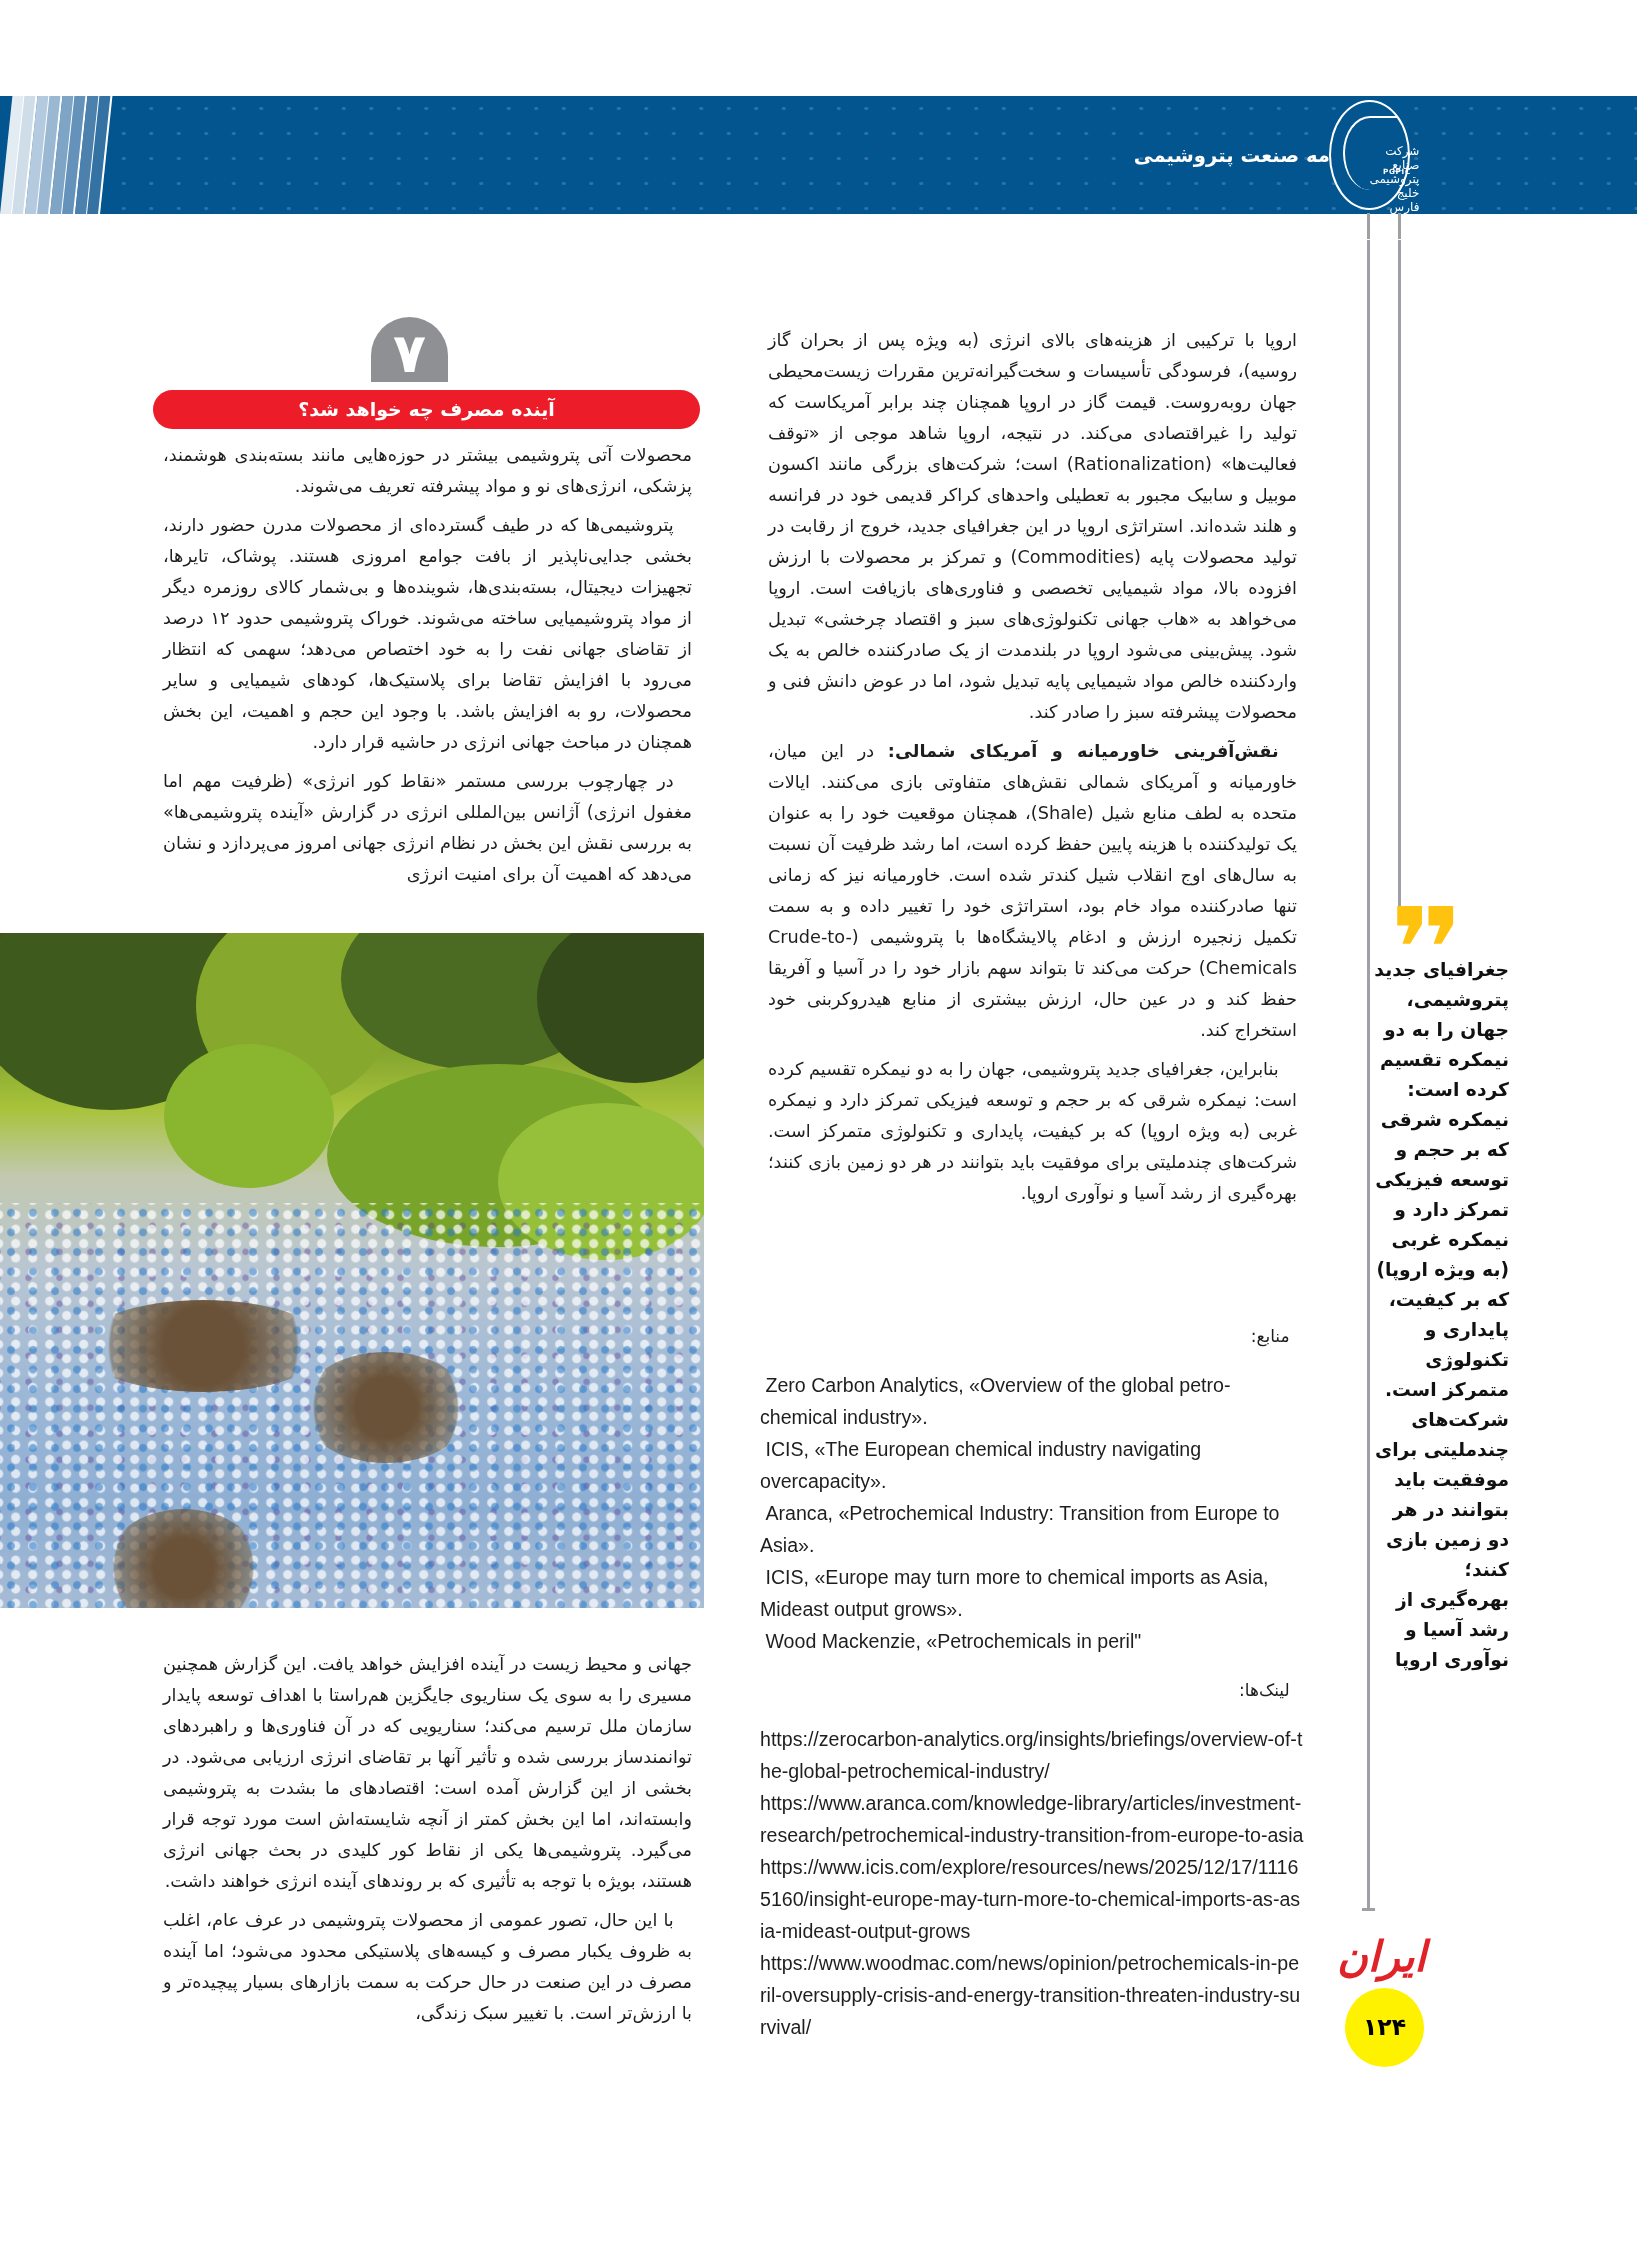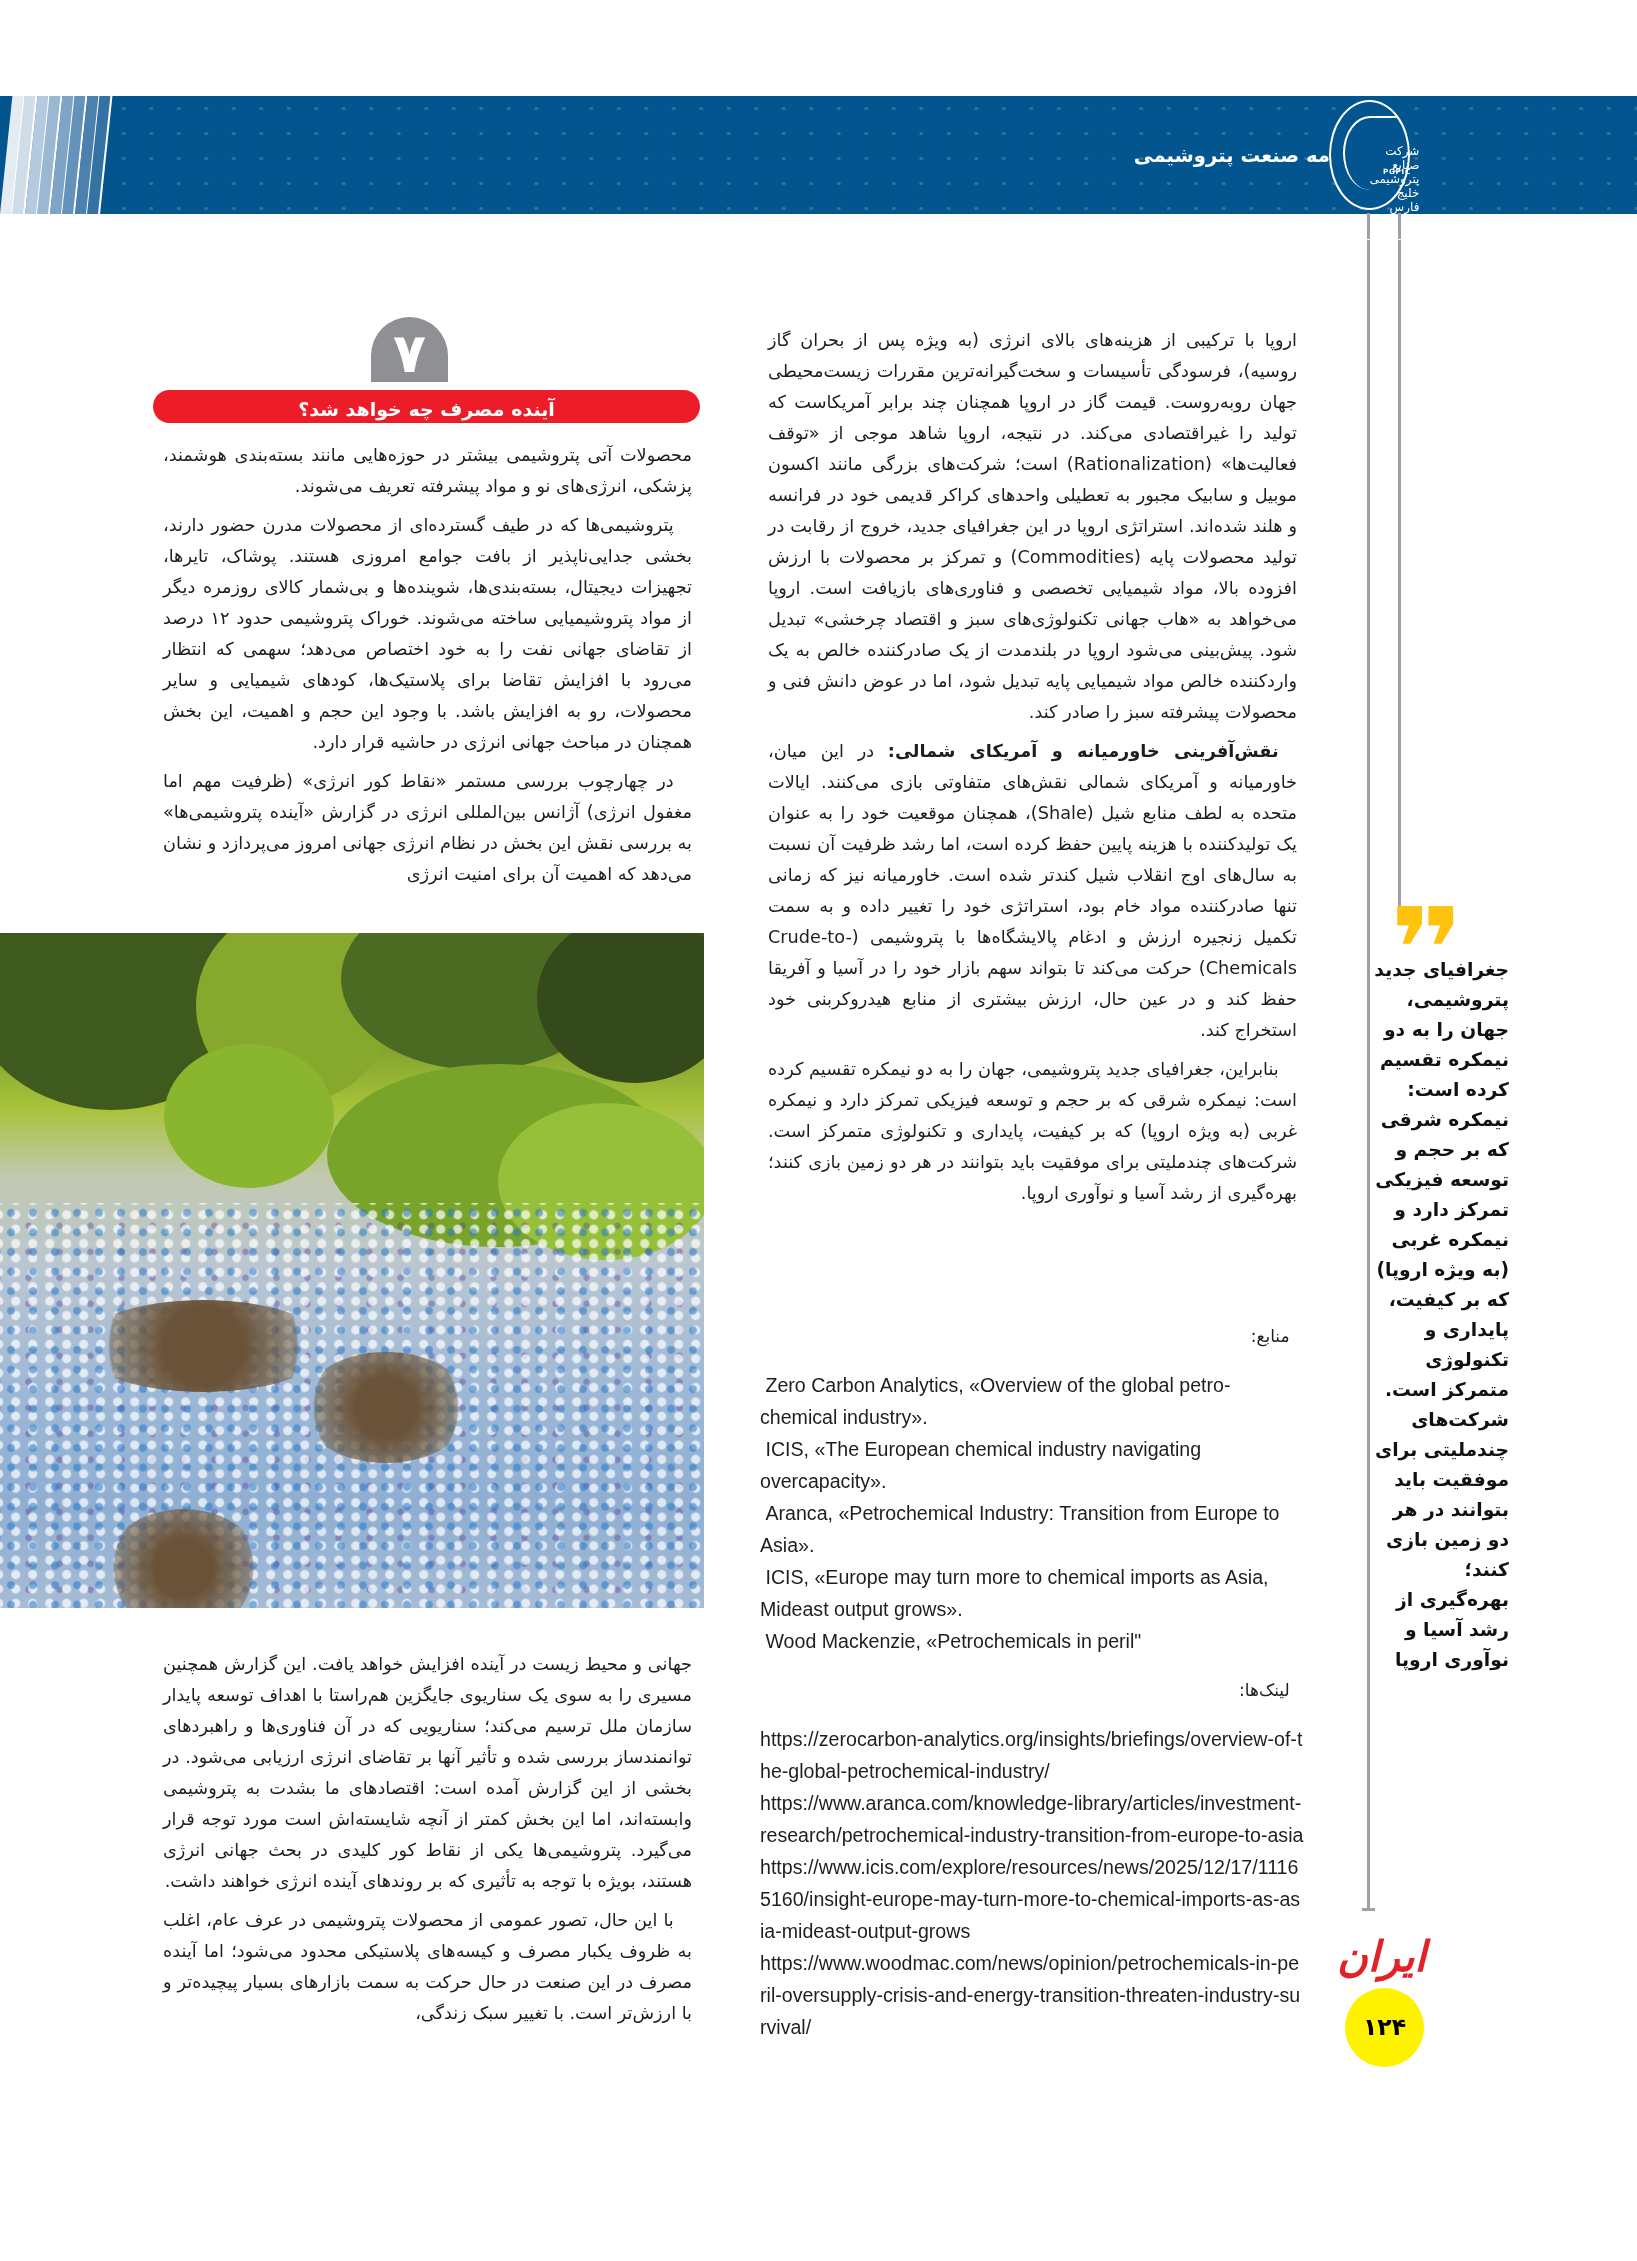--- a/index.html
+++ b/index.html
@@ -57,21 +57,21 @@
   .col p.indent { text-indent: 18.3px; }
   .col .bold { font-weight: bold; }
 
   
   .sec-num {
     position: absolute; left: 371px; top: 317px; width: 77px; height: 65px;
     background: #8e9094; border-radius: 39px 39px 0 0;
     color: #fff; font-size: 54px; font-weight: bold; text-align: center; line-height: 73px;
   }
   .sec-bar {
-    position: absolute; left: 153px; top: 390px; width: 547px; height: 33px;
+    position: absolute; left: 153px; top: 390px; width: 547px; height: 39px;
     background: #ec1c28; border-radius: 19.6px;
     color: #fff; font-size: 19px; font-weight: bold; text-align: center; line-height: 39px; direction: rtl;
   }
 
   
   .photo {
     position: absolute; left: 0; top: 933px; width: 704px; height: 675px; overflow: hidden;
     background: linear-gradient(180deg, #41511e 0%, #7a9c2c 15%, #a8c33a 26%, #c2c9b0 36%, #b9c6d2 50%, #9db8d6 68%, #8eaed2 85%, #a7bcd5 100%);
   }
   .photo .bush { position: absolute; border-radius: 50%; }

